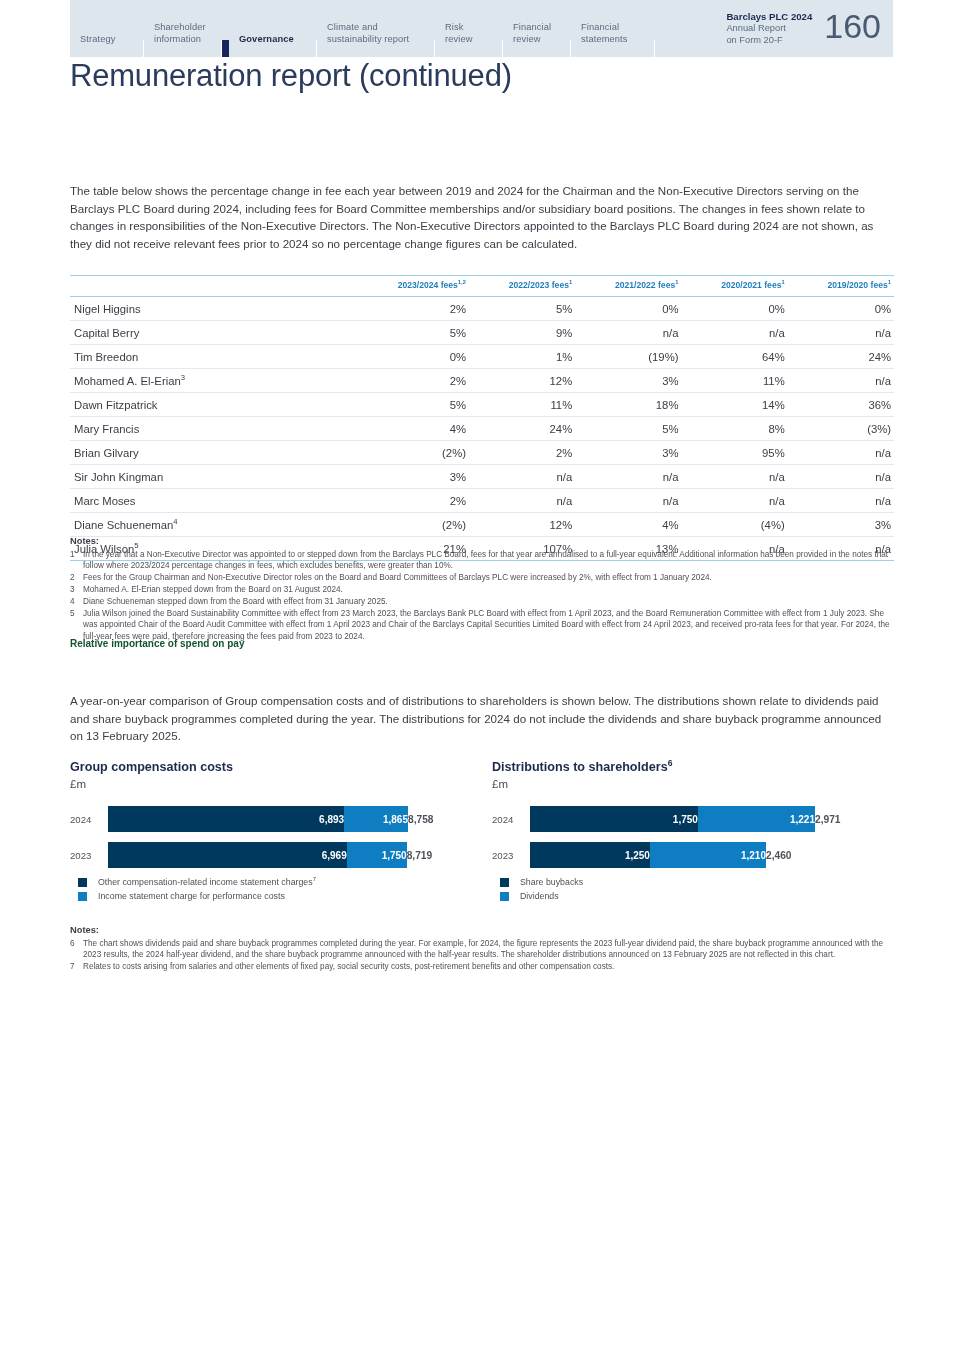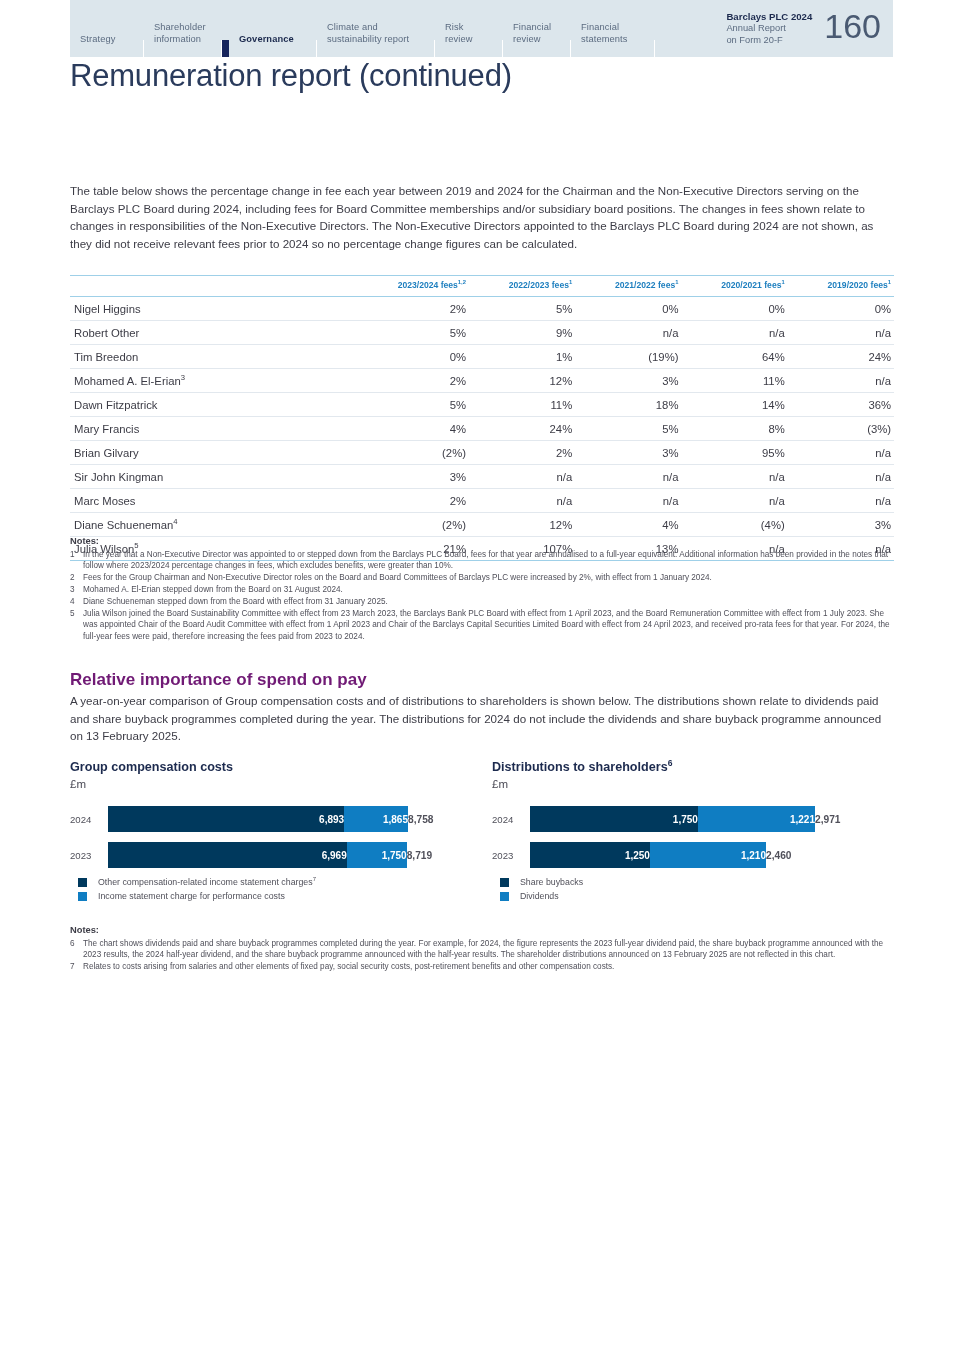--- a/index.html
+++ b/index.html
@@ -89,22 +89,22 @@
   .notes { position: absolute; left: 70px; width: 824px; }
   .notes .ntitle { font-size: 9.3px; font-weight: bold; color: #3c3c46; margin-bottom: 3px; }
   .nrow { display: flex; font-size: 8.2px; line-height: 11.4px; color: #50505a; margin-bottom: .5px; }
   .nrow .num { width: 13px; flex: 0 0 13px; }
   .nrow .txt { flex: 1; }
   #notes-top { top: 536px; }
   #notes-bottom { top: 925px; }
 
   
   .sec-head {
-    position: absolute; left: 70px; top: 670px;
-    font-size: 17px; font-weight: bold; color: #701a75;
+    position: absolute; left: 70px; top: 638px;
+    font-size: 10px; font-weight: bold; color: #14532d;
   }
   .sec-body {
     position: absolute; left: 70px; top: 692px; width: 824px;
     font-size: 11.6px; line-height: 17.5px; color: #3c3c46;
   }
 
   
   .chart { position: absolute; top: 760px; }
   .chart.left { left: 70px; width: 420px; }
   .chart.right { left: 492px; width: 402px; }
@@ -179,21 +179,21 @@
     <tbody id="tbody-rows">
         <tr>
           <td class="nm">Nigel Higgins</td>
           <td>2%</td>
           <td>5%</td>
           <td>0%</td>
           <td>0%</td>
           <td>0%</td>
         </tr>
         <tr>
-          <td class="nm">Robert Other</td>
+          <td class="nm">Capital Berry</td>
           <td>5%</td>
           <td>9%</td>
           <td>n/a</td>
           <td>n/a</td>
           <td>n/a</td>
         </tr>
         <tr>
           <td class="nm">Tim Breedon</td>
           <td>0%</td>
           <td>1%</td>

